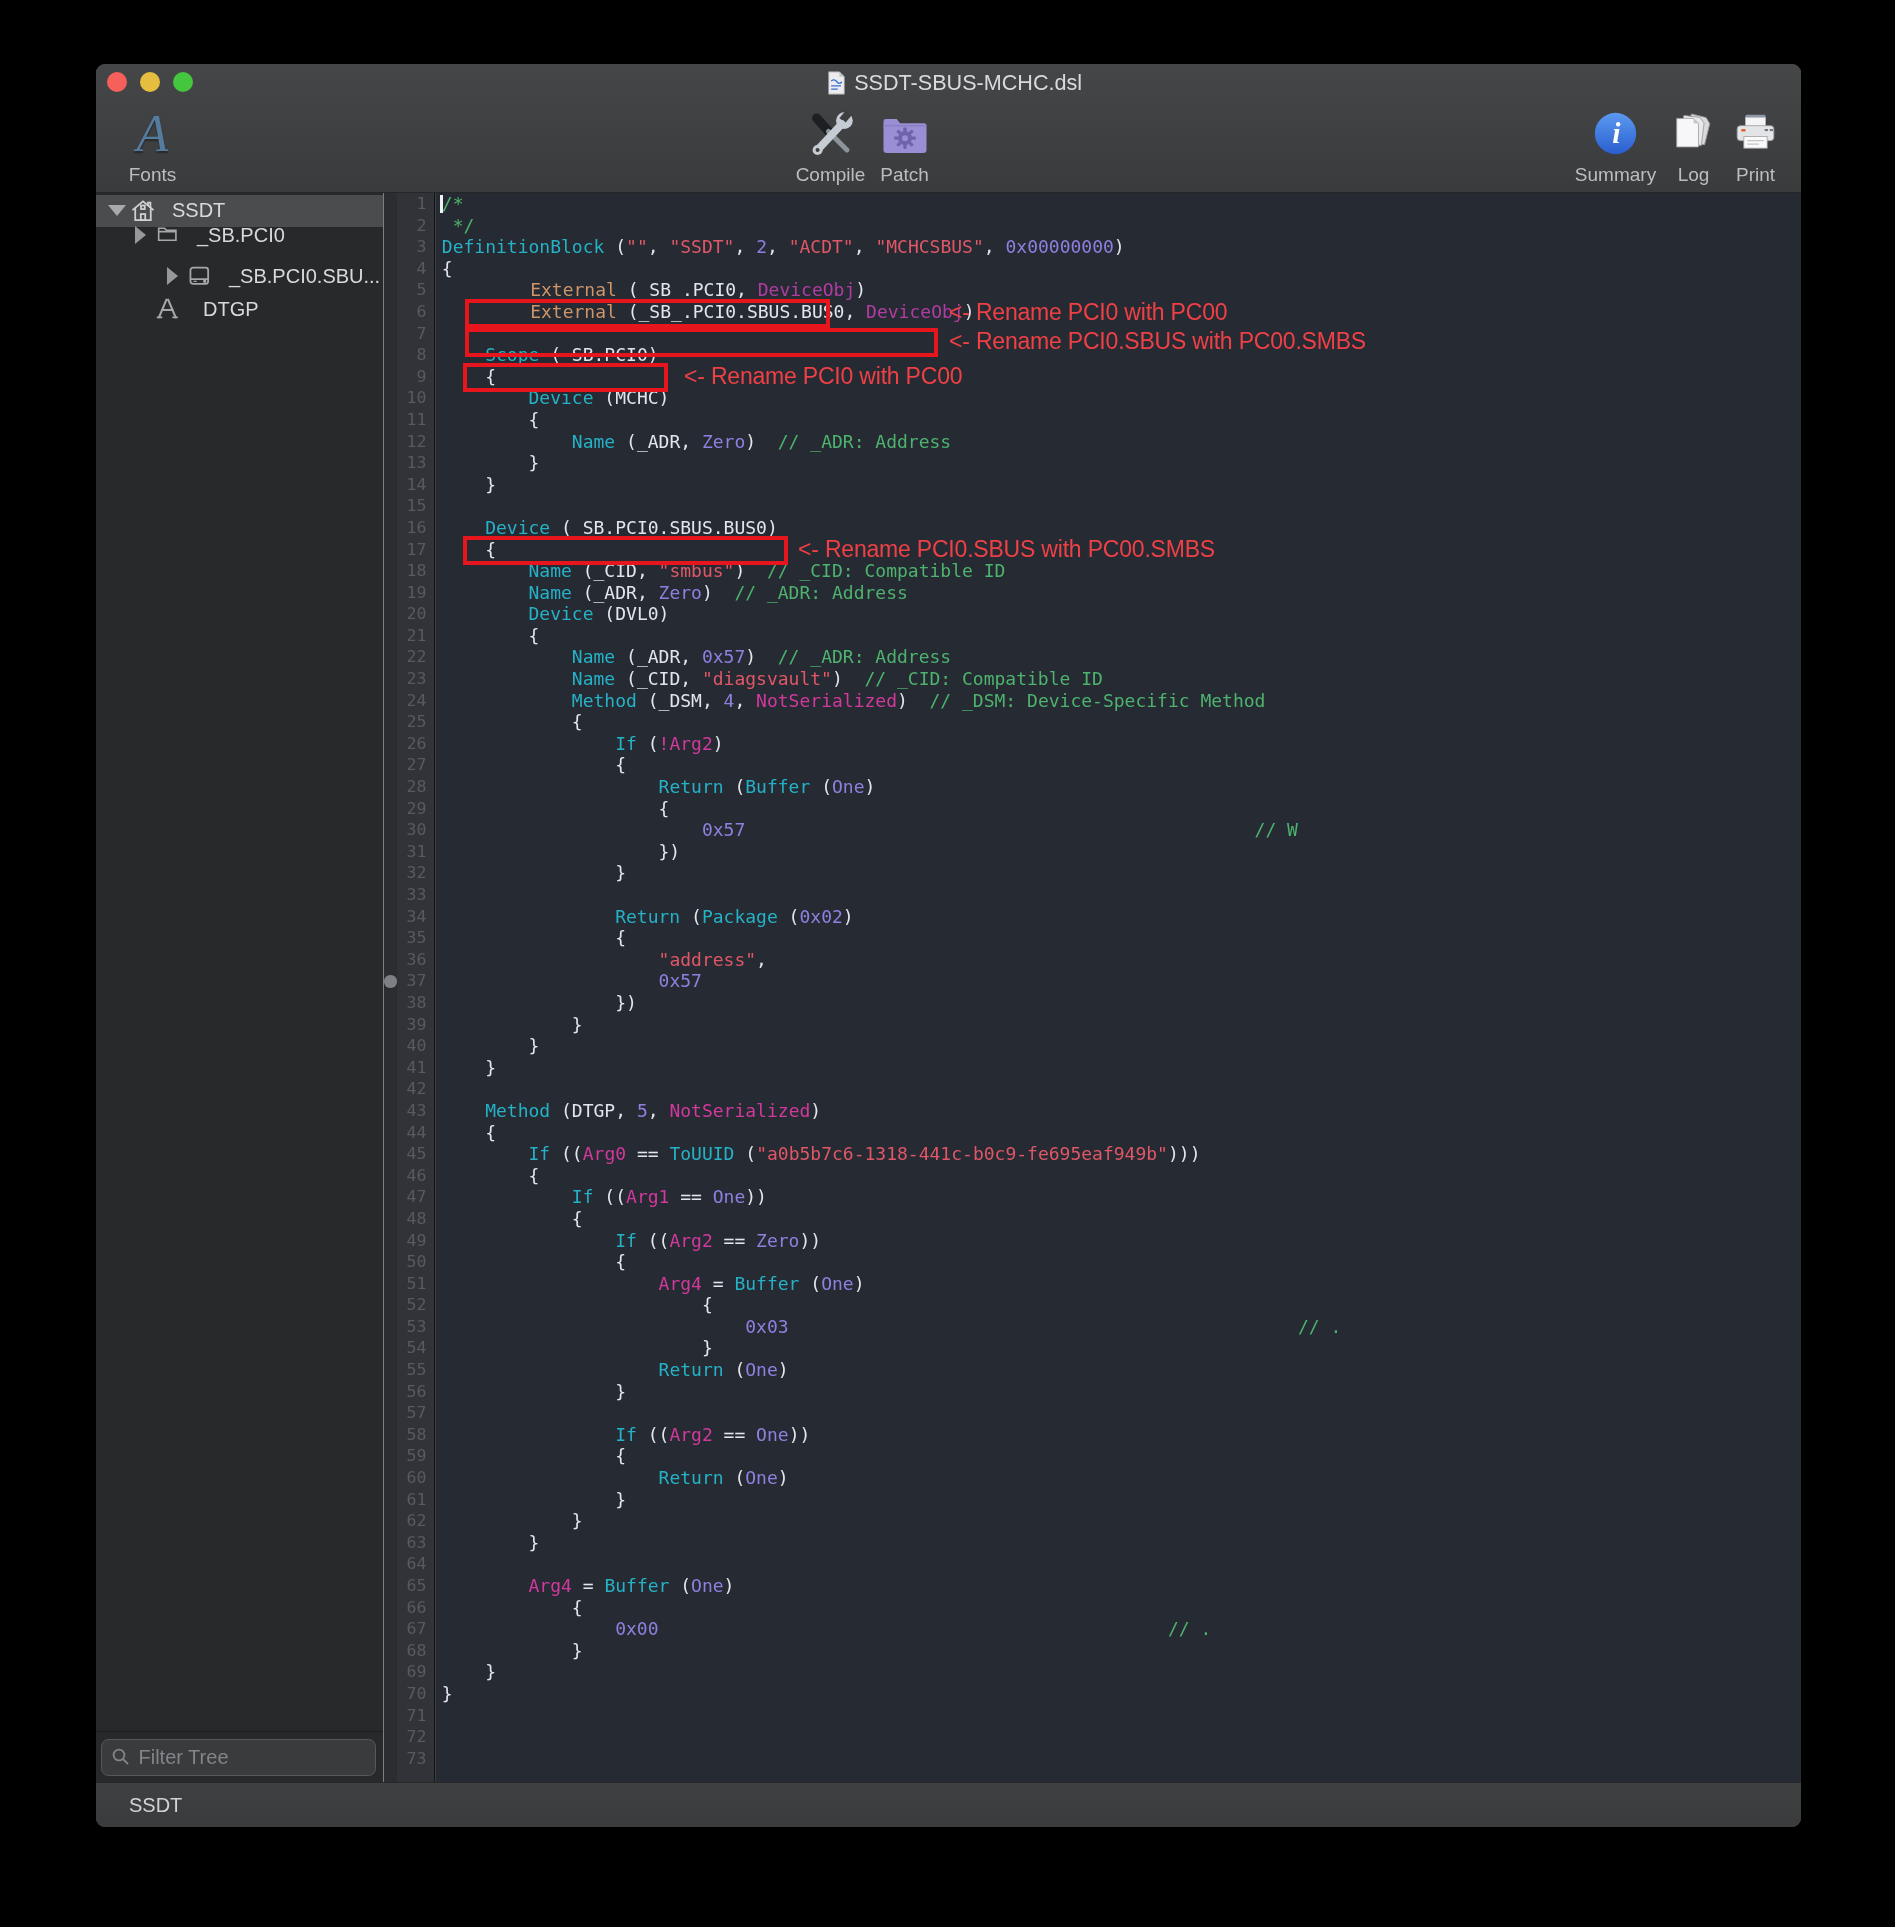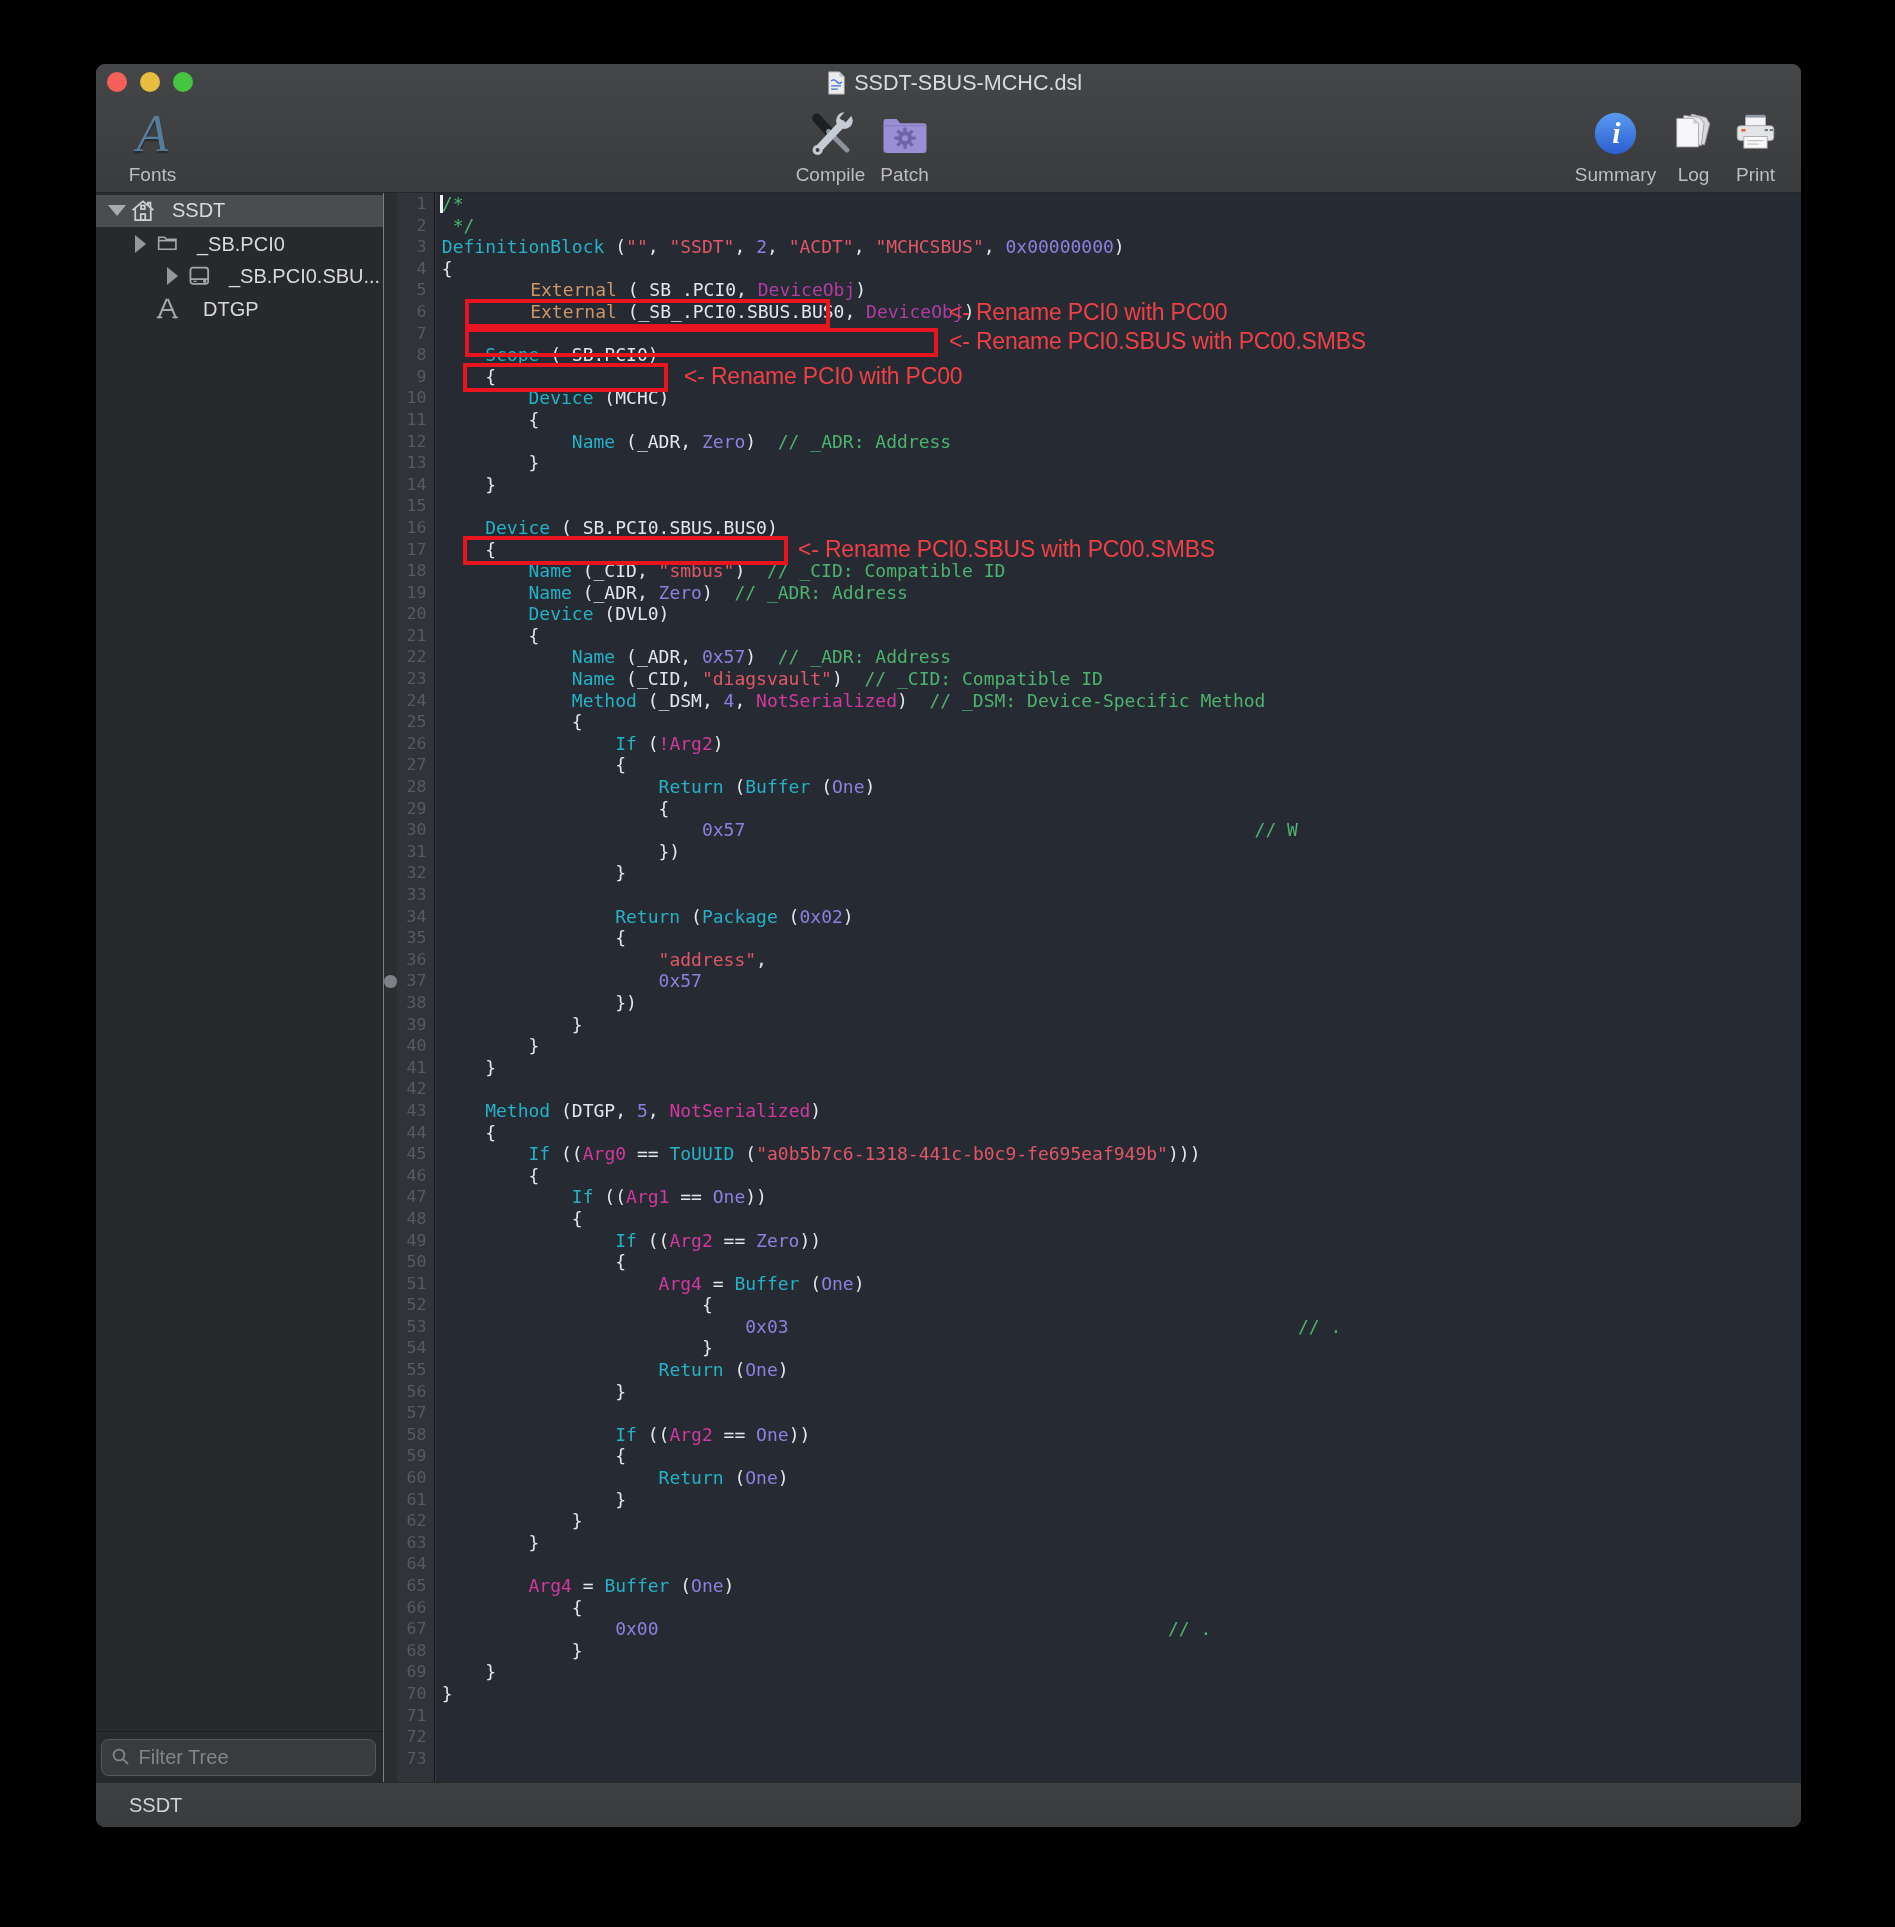--- a/index.html
+++ b/index.html
@@ -173,21 +173,21 @@
               <svg width="28" height="26.6" viewBox="0 0 24 24" fill="none" stroke="#d0d1d4" stroke-width="1.6">
                 <path d="M2.5 11 L12 3 L21.5 11"></path>
                 <path d="M5 9.2 V20 H19 V9.2"></path>
                 <rect x="10" y="14.5" width="4" height="5.5"></rect>
                 <path d="M16.5 7.2 V4.2 H18.7 V9"></path>
                 <rect x="10.2" y="6.8" width="3.4" height="3.2"></rect>
               </svg>
             </span>
             <span class="tree-lbl" style="position: absolute; left: 76px;">SSDT</span>
           </div>
-          <div class="tree-row" style="top: 35px; padding-left: 8px;">
+          <div class="tree-row" style="top: 26px; padding-left: 8px;">
             <div class="disc right" style="left: 39px;"></div>
             <span style="position: absolute; left: 58px; top: 3.3px;">
               <svg width="26.6" height="23" viewBox="0 0 24 24" fill="none" stroke="#a6a7ab" stroke-width="1.7">
                 <path d="M3 19 V6.5 H9.2 L11 8.6 H21 V19 Z"></path>
                 <path d="M3 10 H21"></path>
               </svg>
             </span>
             <span class="tree-lbl" style="position: absolute; left: 101px;">_SB.PCI0</span>
           </div>
           <div class="tree-row" style="top: 67px; margin-left: 32px;">

